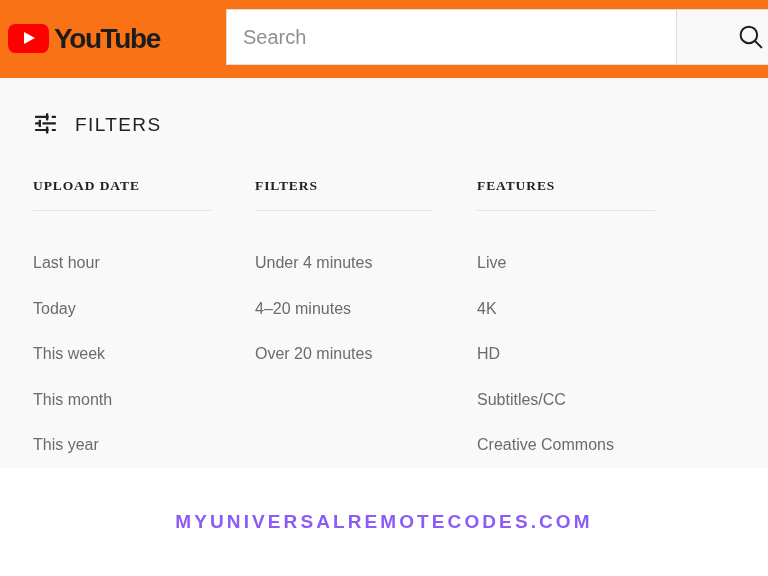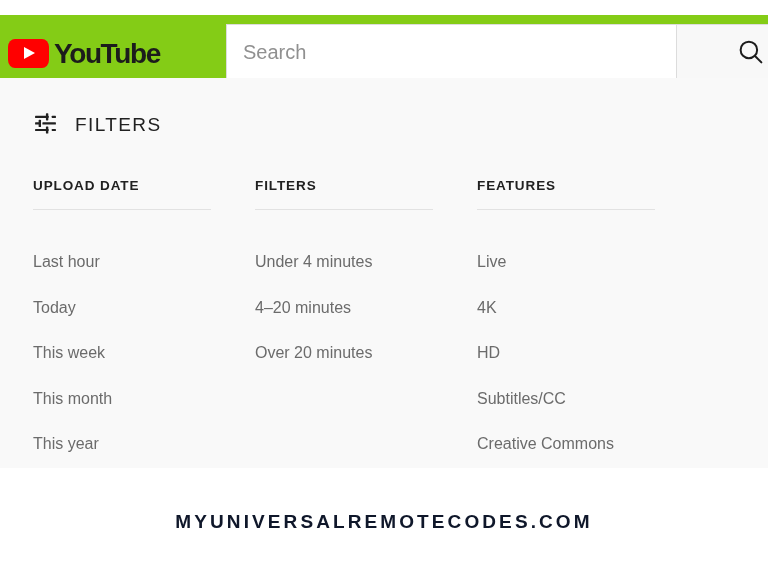--- a/index.html
+++ b/index.html
@@ -13,24 +13,24 @@
     font-family: "Liberation Sans", sans-serif;
     overflow: hidden;
     position: relative;
     -webkit-font-smoothing: antialiased;
   }
 
   
   .header {
     position: absolute;
     left: 0;
-    top: 15px;
+    top: 0;
     width: 768px;
     height: 78px;
-    background: #84cc16;
+    background: #f97316;
     box-sizing: border-box;
     text-decoration: underline;
   }
 
   .logo {
     position: absolute;
     left: 8px;
     top: 20px;
     display: flex;
     align-items: center;
@@ -139,21 +139,21 @@
     top: 100px;
     width: 800px;
     display: flex;
   }
   .filter-column {
     width: 178px;
     margin-right: 44px;
     flex: 0 0 auto;
   }
   .column-header {
-    font-family: Liberation Sans, sans-serif;
+    font-family: Liberation Serif, serif;
     font-size: 13.5px;
     font-weight: bold;
     letter-spacing: 0.9px;
     color: #212121;
     white-space: nowrap;
   }
   .column-rule {
     margin-top: 16px;
     height: 1px;
     background: #e2e2e2;
@@ -181,21 +181,21 @@
     background: #ffffff;
     display: flex;
     align-items: center;
     justify-content: center;
   }
   .watermark {
     font-family: "Liberation Sans", sans-serif;
     font-size: 19px;
     font-weight: bold;
     letter-spacing: 3.1px;
-    color: #0f172a;
+    color: #8b5cf6;
   }
 </style>
 </head>
 <body>
 
 <div class="header">
 
   <div class="logo">
     <span class="logo-mark"></span>
     <span class="logo-text">YouTube</span>

